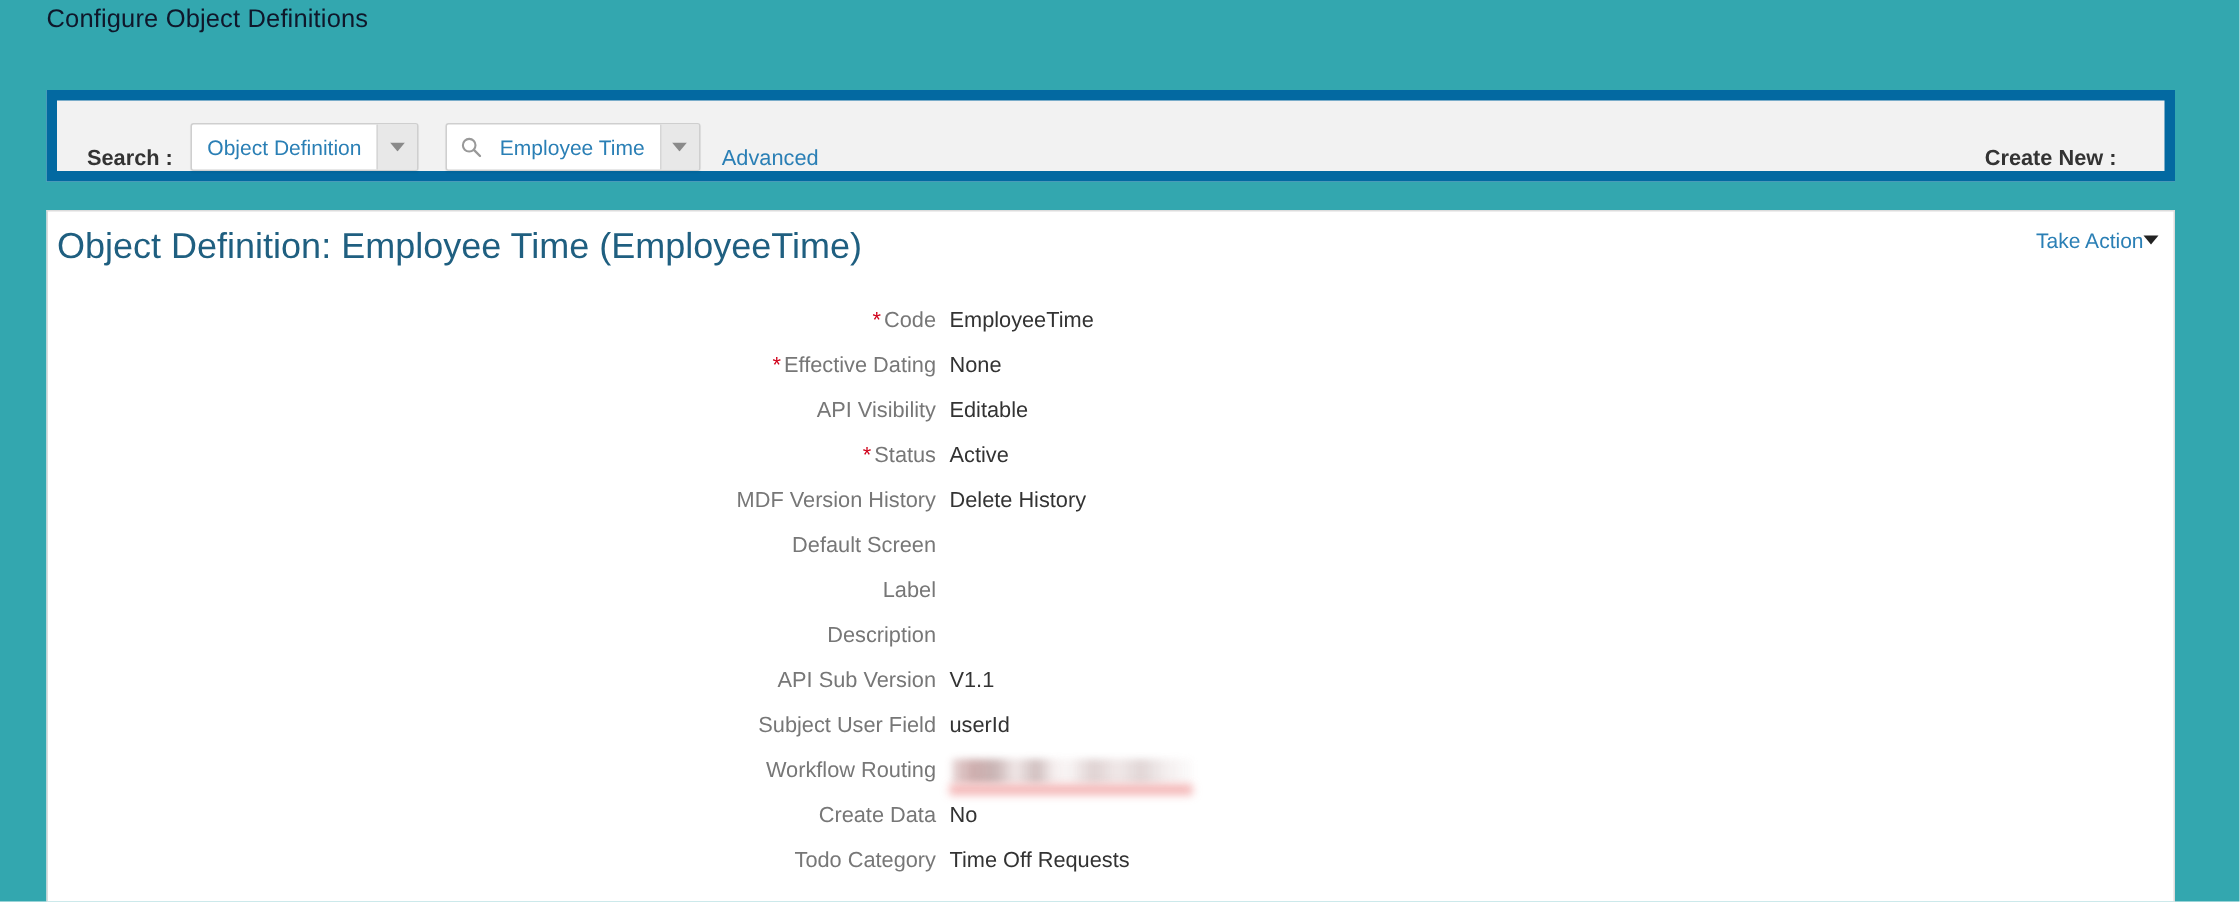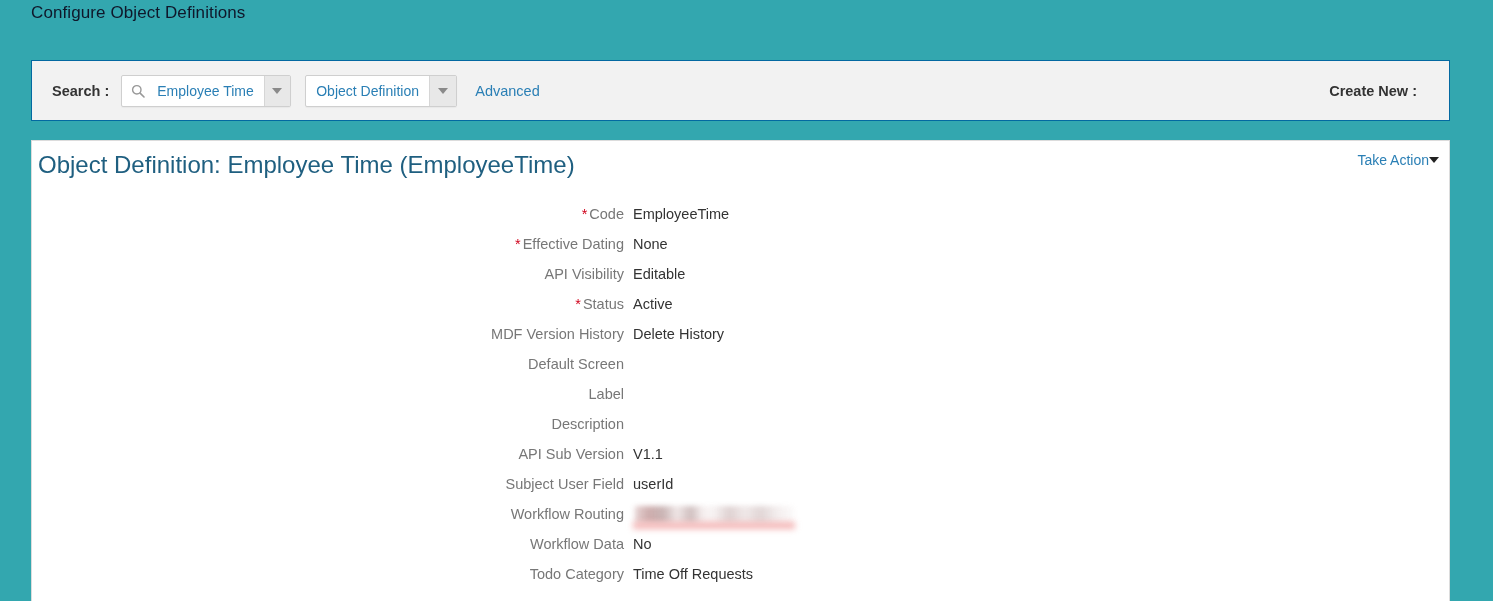--- a/index.html
+++ b/index.html
@@ -30,23 +30,23 @@
   }
 
   
   .search-panel {
     position: absolute;
     left: 31px;
     top: 60px;
     width: 1419px;
     height: 61px;
     background: #f2f2f2;
-    border: 1px solid #0369a1;
-    display: flex;
-    align-items: center;
+    border: 7px solid #0369a1;
+    display: flex;
+    align-items: flex-end;
     padding: 0 20px;
   }
   .search-label {
     font-size: 14.5px;
     font-weight: bold;
     color: #333333;
     margin-right: 12px;
     white-space: nowrap;
   }
 
@@ -222,44 +222,44 @@
 </style>
 </head>
 <body>
 
 <div class="page-title">Configure Object Definitions</div>
 
 <div class="search-panel">
 
   <span class="search-label">Search :</span>
 
+  <div class="combo combo-obj-def">
+    <span class="combo-text">Object Definition</span>
+    <span class="combo-arrow">
+      <svg width="10" height="6" viewBox="0 0 10 6" aria-hidden="true">
+          <path d="M0 0 L10 0 L5 6 Z" fill="#8a8a8a"></path>
+        </svg>
+    </span>
+  </div>
+
   <div class="combo combo-search">
     <span class="search-icon">
       <svg width="14" height="14" viewBox="0 0 14 14" aria-hidden="true">
         <circle cx="5.8" cy="5.8" r="4.2" fill="none" stroke="#999999" stroke-width="1.4"></circle>
         <line x1="9.1" y1="9.1" x2="13" y2="13" stroke="#999999" stroke-width="1.6" stroke-linecap="round"></line>
       </svg>
     </span>
     <span class="combo-text" title="Employee Time">Employee Time</span>
     <span class="combo-arrow">
       <svg width="10" height="6" viewBox="0 0 10 6" aria-hidden="true">
           <path d="M0 0 L10 0 L5 6 Z" fill="#8a8a8a"></path>
         </svg>
     </span>
   </div>
 
-  <div class="combo combo-obj-def">
-    <span class="combo-text">Object Definition</span>
-    <span class="combo-arrow">
-      <svg width="10" height="6" viewBox="0 0 10 6" aria-hidden="true">
-          <path d="M0 0 L10 0 L5 6 Z" fill="#8a8a8a"></path>
-        </svg>
-    </span>
-  </div>
-
   <span class="advanced-link">Advanced</span>
 
   <div class="create-new-wrap">
     <span class="create-new-label">Create New :</span>
   </div>
 </div>
 
 <div class="detail-panel">
 
   <div class="detail-header">
@@ -309,21 +309,21 @@
       </div>
       <div class="field-row">
         <div class="field-label">Subject User Field</div>
         <div class="field-value">userId</div>
       </div>
       <div class="field-row">
         <div class="field-label">Workflow Routing</div>
         <div class="field-value" style="position: relative;"><span class="redacted"></span><span class="redacted-underline"></span></div>
       </div>
       <div class="field-row">
-        <div class="field-label">Workflow Data</div>
+        <div class="field-label">Create Data</div>
         <div class="field-value">No</div>
       </div>
       <div class="field-row">
         <div class="field-label">Todo Category</div>
         <div class="field-value">Time Off Requests</div>
       </div>
     </div>
 
 </div>
 

